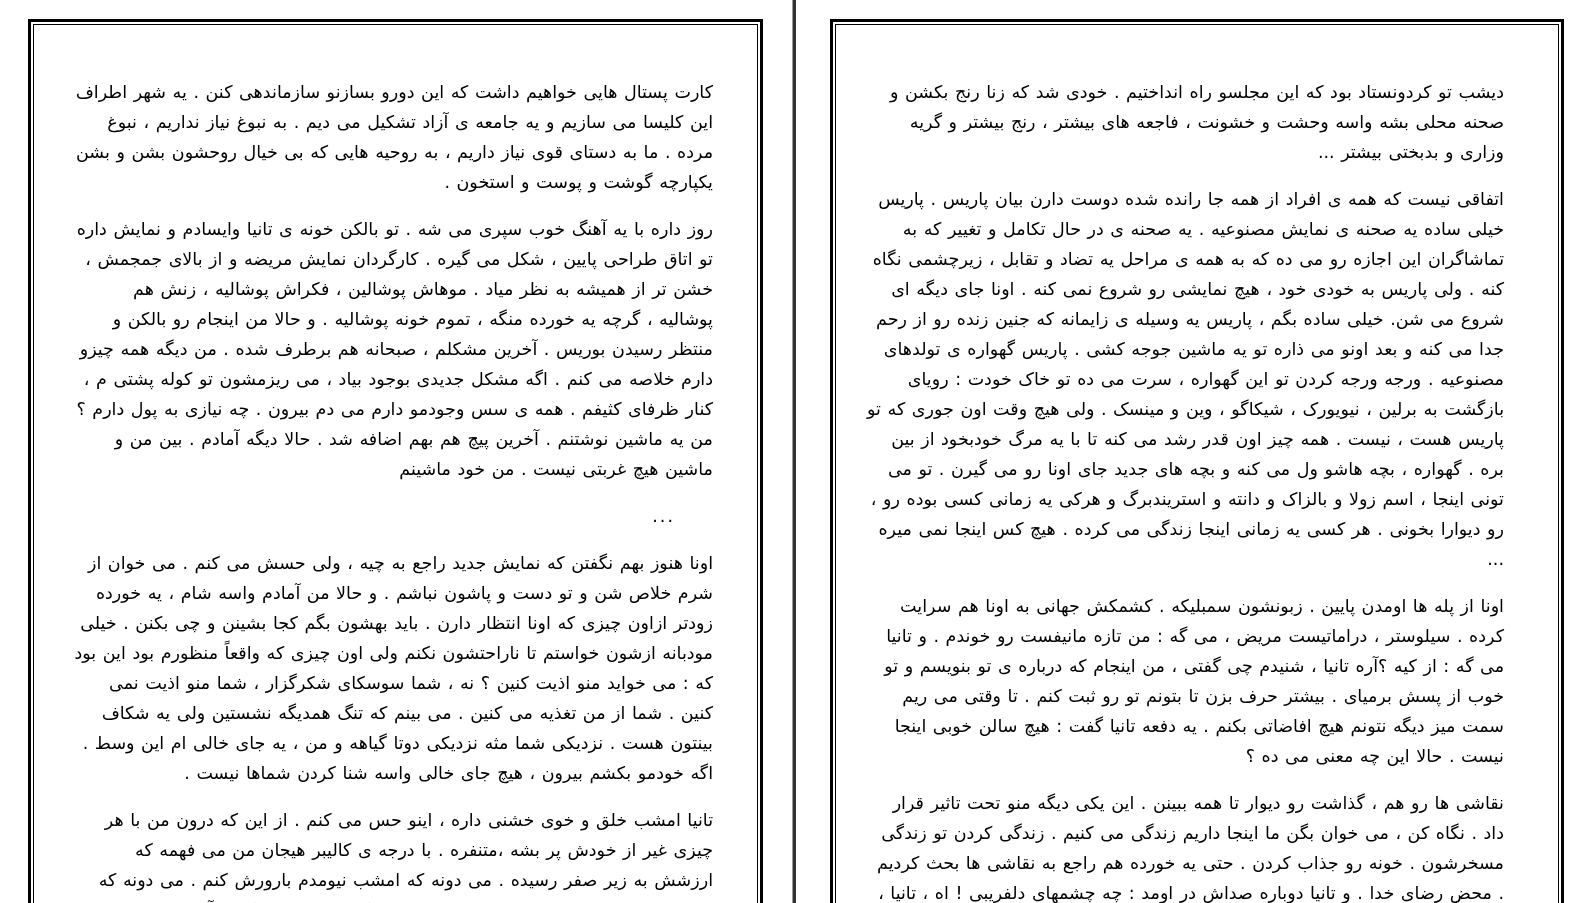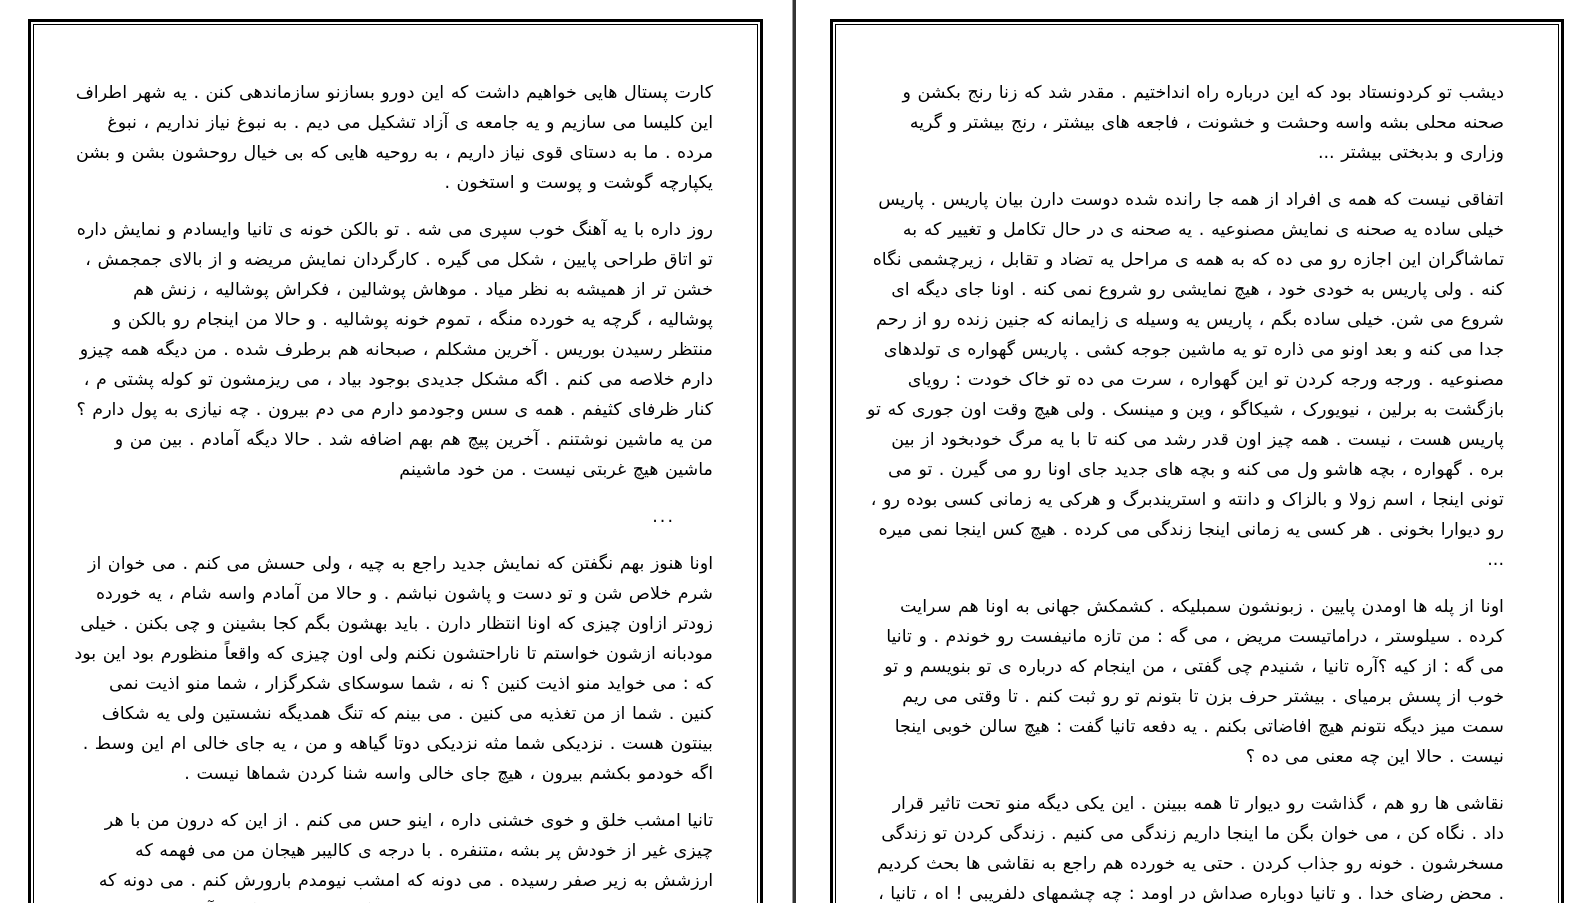--- a/index.html
+++ b/index.html
@@ -75,21 +75,21 @@
           <p class="para">تانیا امشب خلق و خوی خشنی داره ، اینو حس می کنم . از این که درون من با هر چیزی غیر از خودش پر بشه ،متنفره . با درجه ی کالیبر هیجان من می فهمه که ارزشش به زیر صفر رسیده . می دونه که امشب نیومدم بارورش کنم . می دونه که داخل من داره یه چیزی تخمیر می شه ، چیزی که نابودش می کنه . آهسته می فهمه ولی بالاخره می فهمه .</p>
         </div>
     </div>
   </div>
 
   <div class="spine"></div>
 
   <div class="page page-right">
     <div class="page-inner">
       <div class="page-text">
-          <p class="para">دیشب تو کردونستاد بود که این درباره راه انداختیم . مقدر شد که زنا رنج بکشن و صحنه محلی بشه واسه وحشت و خشونت ، فاجعه های بیشتر ، رنج بیشتر و گریه وزاری و بدبختی بیشتر ...</p>
+          <p class="para">دیشب تو کردونستاد بود که این مجلسو راه انداختیم . خودی شد که زنا رنج بکشن و صحنه محلی بشه واسه وحشت و خشونت ، فاجعه های بیشتر ، رنج بیشتر و گریه وزاری و بدبختی بیشتر ...</p>
           <p class="para">اتفاقی نیست که همه ی افراد از همه جا رانده شده دوست دارن بیان پاریس . پاریس خیلی ساده یه صحنه ی نمایش مصنوعیه . یه صحنه ی در حال تکامل و تغییر که به تماشاگران این اجازه رو می ده که به همه ی مراحل یه تضاد و تقابل ، زیرچشمی نگاه کنه . ولی پاریس به خودی خود ، هیچ نمایشی رو شروع نمی کنه . اونا جای دیگه ای شروع می شن. خیلی ساده بگم ، پاریس یه وسیله ی زایمانه که جنین زنده رو از رحم جدا می کنه و بعد اونو می ذاره تو یه ماشین جوجه کشی . پاریس گهواره ی تولدهای مصنوعیه . ورجه ورجه کردن تو این گهواره ، سرت می ده تو خاک خودت : رویای بازگشت به برلین ، نیویورک ، شیکاگو ، وین و مینسک . ولی هیچ وقت اون جوری که تو پاریس هست ، نیست . همه چیز اون قدر رشد می کنه تا با یه مرگ خودبخود از بین بره . گهواره ، بچه هاشو ول می کنه و بچه های جدید جای اونا رو می گیرن . تو می تونی اینجا ، اسم زولا و بالزاک و دانته و استریندبرگ و هرکی یه زمانی کسی بوده رو ، رو دیوارا بخونی . هر کسی یه زمانی اینجا زندگی می کرده . هیچ کس اینجا نمی میره ...</p>
           <p class="para">اونا از پله ها اومدن پایین . زبونشون سمبلیکه . کشمکش جهانی به اونا هم سرایت کرده . سیلوستر ، دراماتیست مریض ، می گه : من تازه مانیفست رو خوندم . و تانیا می گه : از کیه ؟آره تانیا ، شنیدم چی گفتی ، من اینجام که درباره ی تو بنویسم و تو خوب از پسش برمیای . بیشتر حرف بزن تا بتونم تو رو ثبت کنم . تا وقتی می ریم سمت میز دیگه نتونم هیچ افاضاتی بکنم . یه دفعه تانیا گفت : هیچ سالن خوبی اینجا نیست . حالا این چه معنی می ده ؟</p>
           <p class="para">نقاشی ها رو هم ، گذاشت رو دیوار تا همه ببینن . این یکی دیگه منو تحت تاثیر قرار داد . نگاه کن ، می خوان بگن ما اینجا داریم زندگی می کنیم . زندگی کردن تو زندگی مسخرشون . خونه رو جذاب کردن . حتی یه خورده هم راجع به نقاشی ها بحث کردیم . محض رضای خدا . و تانیا دوباره صداش در اومد : چه چشمهای دلفریبی ! اه ، تانیا ، چه</p>
         </div>
     </div>
   </div>
 
 </div>
 
 </body></html>

